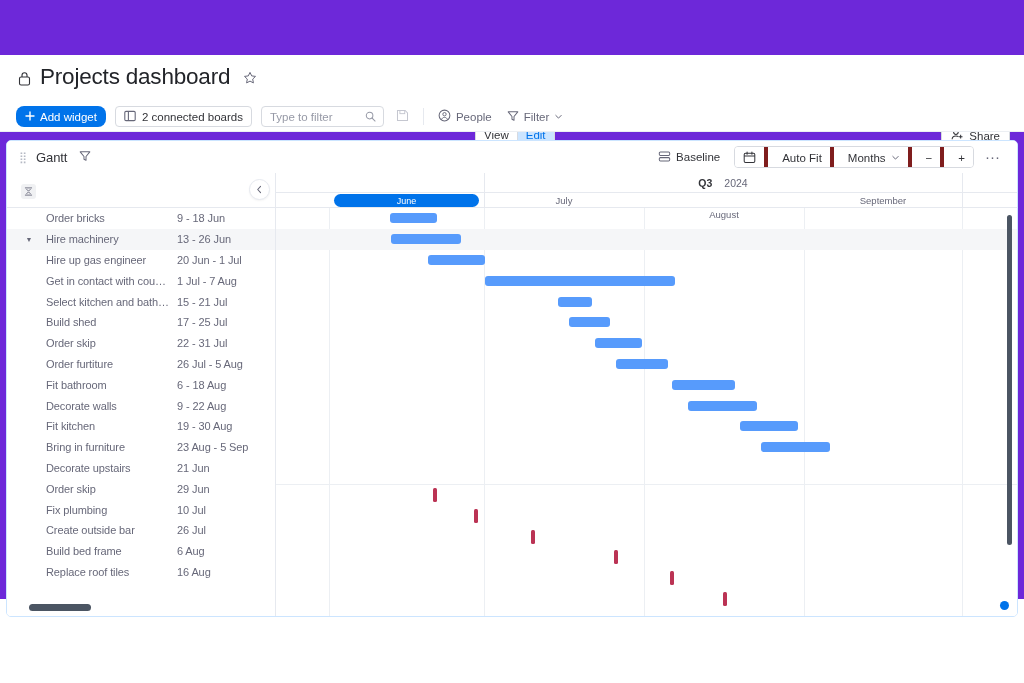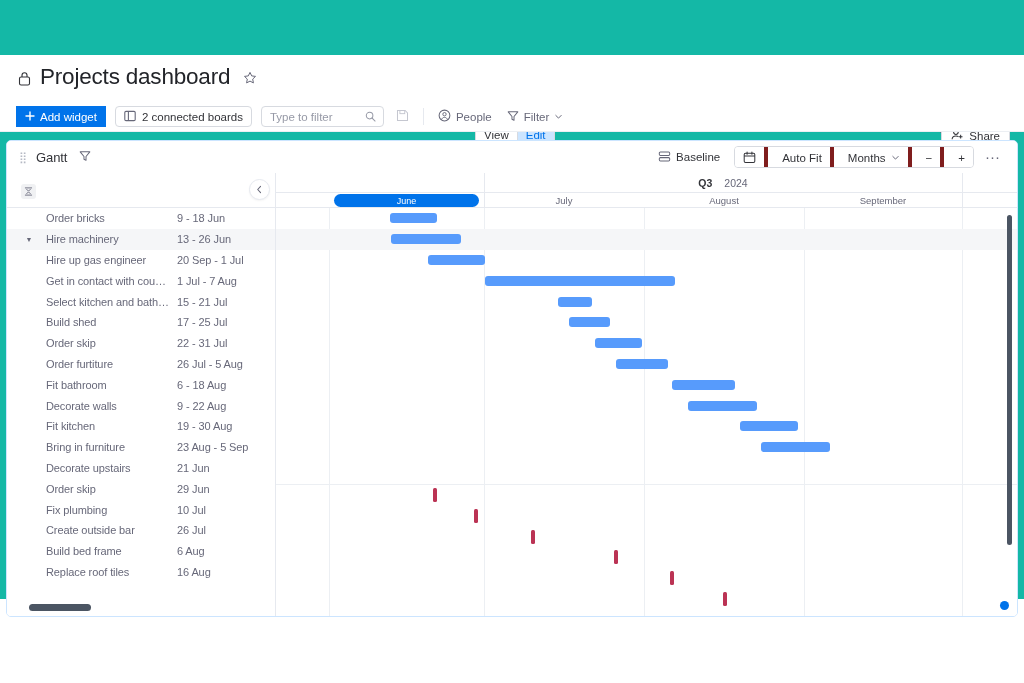--- a/index.html
+++ b/index.html
@@ -3,21 +3,21 @@
 <meta charset="utf-8">
 <style>
   * { box-sizing: border-box; margin: 0; padding: 0; }
   html, body {
     width: 1024px; height: 683px;
     background: #ffffff;
     font-family: "Liberation Sans", sans-serif;
     -webkit-font-smoothing: antialiased;
     overflow: hidden;
   }
-  .page { position: relative; width: 1024px; height: 599px; background: #14b8a6; }
+  .page { position: relative; width: 1024px; height: 599px; background: #6d28d9; }
 
   
   .topbar {
     position: absolute; left: 0; top: 55px; width: 1024px; height: 47px;
     background: #ffffff;
   }
   .title-wrap { position: absolute; left: 18px; top: 9px; display: flex; align-items: center; gap: 9px; }
   .lock-icon { width: 13px; height: 15px; position: relative; top: 1px; }
   .page-title {
     font-size: 22.5px; font-weight: 400; color: #222429; letter-spacing: -0.2px;
@@ -48,21 +48,21 @@
   }
   .share-btn span.lbl { font-size: 11.5px; color: #323338; }
 
   
   .actionbar {
     position: absolute; left: 0; top: 102px; width: 1024px; height: 30px;
     border-bottom: 1px solid #eceff3; background: #fff;
     display: flex; align-items: center; padding-left: 16px; gap: 9px;
   }
   .btn-primary {
-    background: #0073ea; color: #fff; border-radius: 0; height: 21px;
+    background: #0073ea; color: #fff; border-radius: 8px; height: 21px;
     display: flex; align-items: center; gap: 5px; padding: 0 9px;
     font-size: 11.5px; cursor: pointer; white-space: nowrap;
   }
   .btn-ghost {
     border: 1px solid #d7dae0; border-radius: 4px; height: 21px; background: #fff;
     display: flex; align-items: center; gap: 6px; padding: 0 8px;
     font-size: 11.5px; color: #323338; cursor: pointer; white-space: nowrap;
   }
   .filter-input {
     position: relative; border: 1px solid #d7dae0; border-radius: 4px; height: 21px;
@@ -364,21 +364,21 @@
               <span class="tname">Order bricks</span>
               <span class="tdate">9 - 18 Jun</span>
             </div>
             <div class="row selected">
               <span class="caret">▼</span>
               <span class="tname">Hire machinery</span>
               <span class="tdate">13 - 26 Jun</span>
             </div>
             <div class="row">
               <span class="tname">Hire up gas engineer</span>
-              <span class="tdate">20 Sep - 1 Jul</span>
+              <span class="tdate">20 Jun - 1 Jul</span>
             </div>
             <div class="row">
               <span class="tname">Get in contact with council ab…</span>
               <span class="tdate">1 Jul - 7 Aug</span>
             </div>
             <div class="row">
               <span class="tname">Select kitchen and bathroom</span>
               <span class="tdate">15 - 21 Jul</span>
             </div>
             <div class="row">
@@ -441,21 +441,21 @@
             <div class="q-cell" style="left: 0px; width: 208px;"></div>
             <div class="q-cell" style="left: 208px; width: 478px;">
               <b>Q3</b>
               <span class="yr">2024</span>
             </div>
             <div class="q-cell" style="left: 686px; width: 51px;"></div>
           </div>
         <div class="tl-months" id="tl-months">
             <div class="m-cell current" style="left: 58px; width: 145px;">June</div>
             <div class="m-cell" style="left: 208px; width: 160px;">July</div>
-            <div class="m-cell" style="left: 368px; width: 160px;">August</div>
+            <div class="m-cell" style="left: 368px; width: 160px; margin-top: 14px;">August</div>
             <div class="m-cell" style="left: 528px; width: 158px;">September</div>
           </div>
         <div class="grid" id="tl-grid">
             <div class="gline" style="left: 53px;"></div>
             <div class="gline" style="left: 208px;"></div>
             <div class="gline" style="left: 368px;"></div>
             <div class="gline" style="left: 528px;"></div>
             <div class="gline" style="left: 686px;"></div>
             <div class="band" style="top: 0px; height: 20.8px;"></div>
             <div class="bar" style="left: 114px; width: 47px; top: 5.4px; background: rgb(87, 155, 252);"></div>

